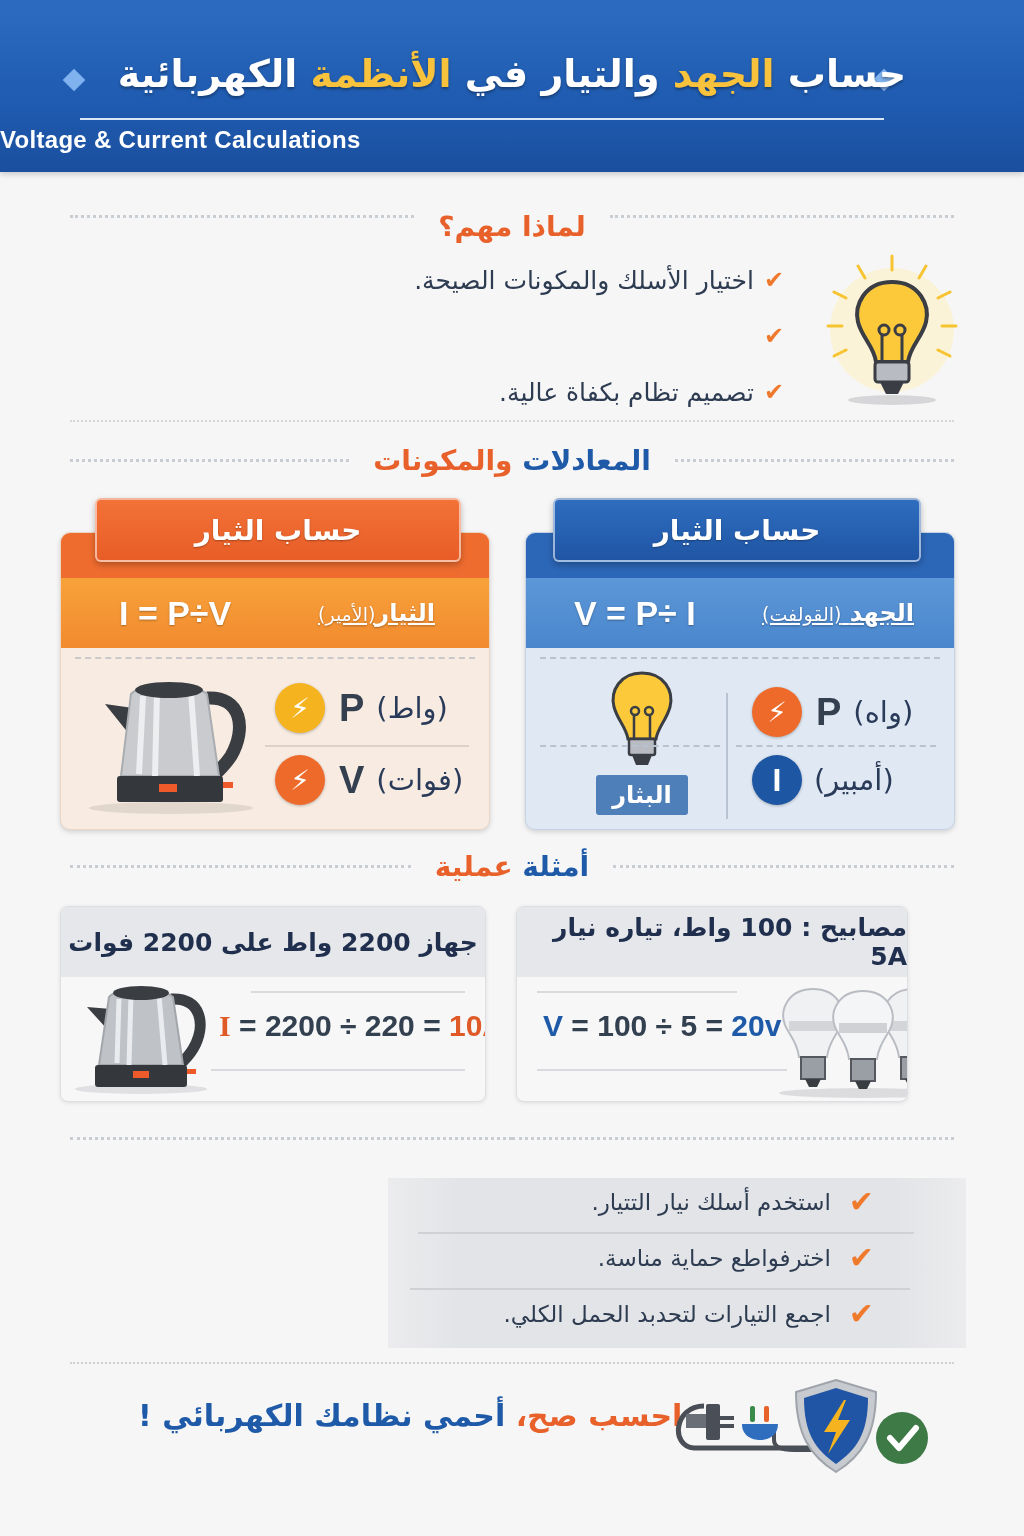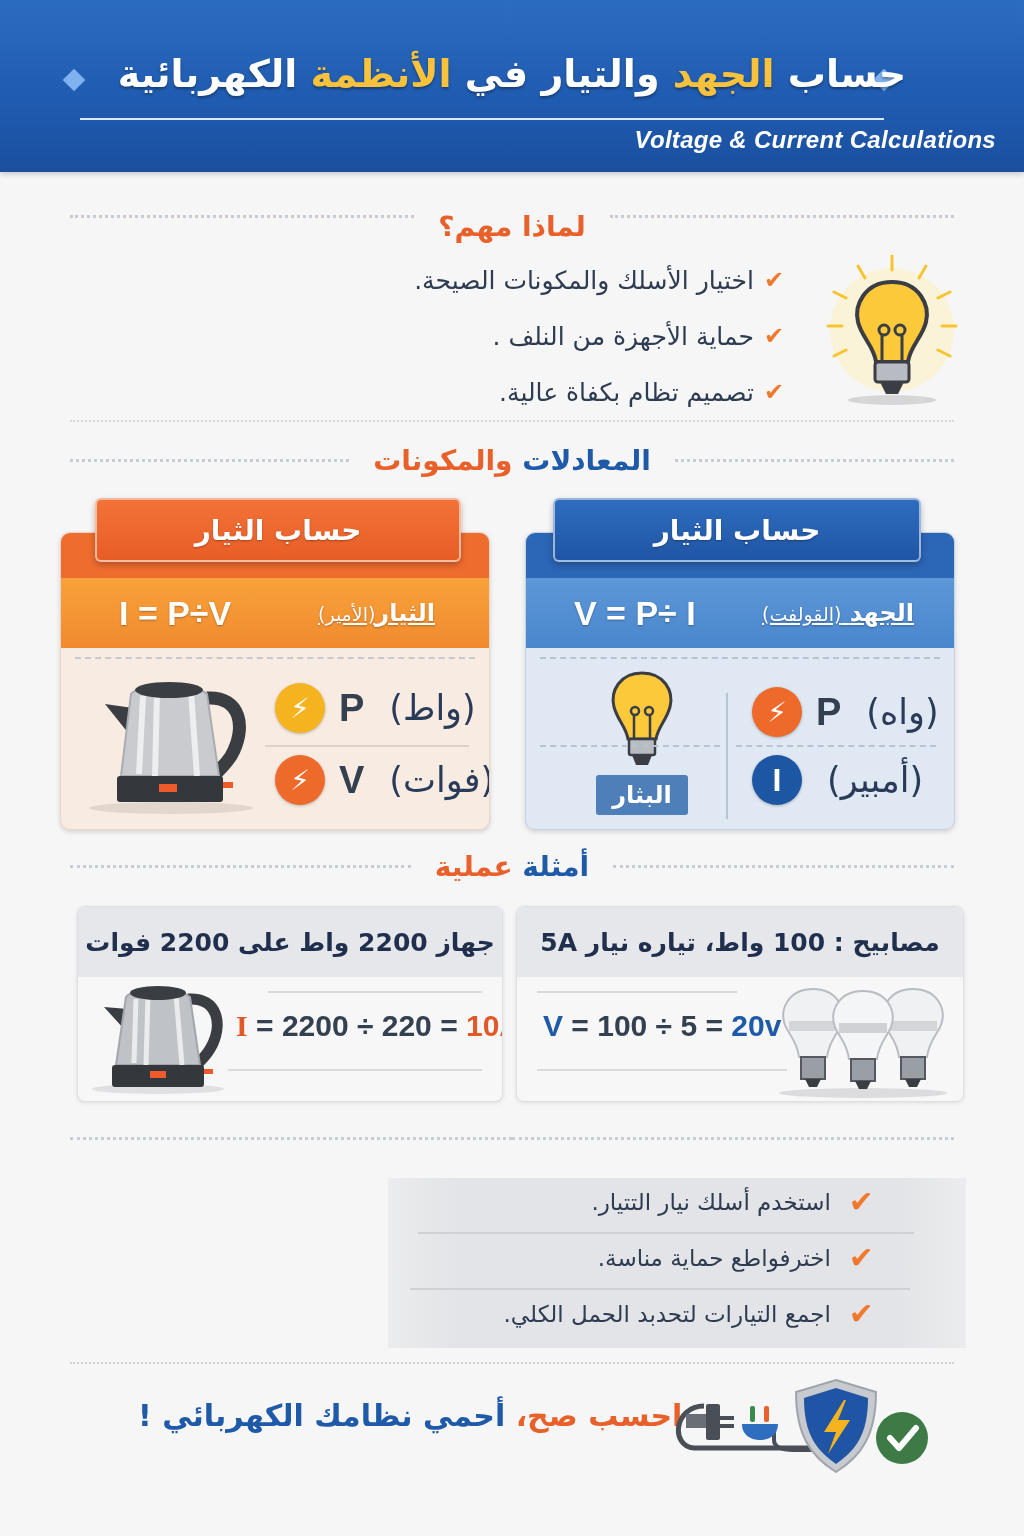--- a/index.html
+++ b/index.html
@@ -23,24 +23,23 @@
   }
   .header-title .hl { color: #f9c23c; }
   .diamond {
     position: absolute; top: 72px; width: 16px; height: 16px; background: #7fb2ee;
     transform: rotate(45deg);
   }
   .header-rule {
     position: absolute; top: 118px; left: 80px; width: 804px; height: 2px; background: #d9e6f7;
   }
   .header-sub {
-    position: absolute; top: 126px; left: 0; width: 996px; text-align: right;
+    position: absolute; top: 126px; left: 0; width: 996px; text-align: left;
     font-family: "Liberation Sans", sans-serif; font-size: 24px; font-weight: bold; color: #ffffff;
     letter-spacing: 0.3px;
-    font-style: italic;
   }
   .section-title {
     position: absolute; left: 70px; width: 884px; height: 40px;
     display: flex; align-items: center; justify-content: center;
   }
   .section-title .dots { flex: 1; border-top: 3px dotted #c8ccd3; height: 0; }
   .section-title .txt {
     direction: rtl; padding: 0 24px; font-size: 28px; font-weight: bold; white-space: nowrap;
   }
   .orange { color: #e8602a; margin-top: 20px; }
@@ -79,21 +78,21 @@
   }
   .card-tab.tab-orange { left: 95px; width: 366px; background: linear-gradient(180deg, #f27237, #e85d27); }
   .card-tab.tab-blue { left: 553px; width: 368px; background: linear-gradient(180deg, #2f6dbf, #1f55a4); }
   .dashline { position: absolute; border-top: 2px dashed #c9c9cc; }
   .var-row { position: absolute; display: flex; align-items: center; direction: ltr; }
   .var-circle {
     width: 50px; height: 50px; border-radius: 50%; display: flex; align-items: center; justify-content: center;
     color: #fff; font-size: 28px; font-weight: bold; box-shadow: 0 1px 3px rgba(0,0,0,0.25);
   }
   .var-sym { font-family: "Liberation Sans", sans-serif; font-size: 38px; font-weight: bold; color: #34404f; margin-left: 14px; }
-  .var-unit { font-size: 35px; color: #2a3b5a; margin-left: 25px; direction: rtl; }
+  .var-unit { font-size: 29px; color: #2a3b5a; margin-left: 12px; direction: rtl; }
 
   .ex-card {
     position: absolute; top: 906px; height: 196px; border-radius: 8px; overflow: hidden;
     background: #f7f7f8; border: 1px solid #dedfe2; box-shadow: 0 1px 4px rgba(0,0,0,0.1);
   }
   .ex-card .ex-head {
     height: 70px; background: #e6e7ea; display: flex; align-items: center; justify-content: center;
     direction: rtl; font-size: 25px; font-weight: bold; color: #1f2f4d;
   }
   .ex-eq { position: absolute; font-family: "Liberation Sans", sans-serif; font-size: 30px; font-weight: bold; color: #33404f; white-space: nowrap; }
@@ -131,21 +130,20 @@
   <div class="txt orange">لماذا مهم؟</div>
   <div class="dots"></div>
 </div>
 <div class="why-list">
   <div class="why-item">
       <span class="check">✔</span>
       <span>اختيار الأسلك والمكونات الصيحة.</span>
     </div>
   <div class="why-item">
       <span class="check">✔</span>
-      <span>حماية الأجهزة من النلف .</span>
     </div>
   <div class="why-item">
       <span class="check">✔</span>
       <span>تصميم تظام بكفاة عالية.</span>
     </div>
 </div>
 <svg class="bulb-big" viewBox="0 0 150 160">
   <ellipse cx="72" cy="80" rx="62" ry="62" fill="#fdf3cf" opacity="0.8"></ellipse>
   <g stroke="#f6c431" stroke-width="3" stroke-linecap="round">
     <line x1="72" y1="6" x2="72" y2="20"></line>
@@ -236,41 +234,41 @@
   </div>
 </div>
 <div class="card-tab tab-blue">حساب الثيار</div>
 
 <div class="section-title" style="top:846px;justify-content:flex-end;">
   <div class="dots"></div>
   <div class="txt"><span class="blue">أمثلة</span> <span class="orange">عملية</span></div>
   <div class="dots"></div>
 </div>
 
-<div class="ex-card" style="left:77px; width:426px;">
+<div class="ex-card" style="left:60px; width:426px;">
   <div class="ex-head">جهاز 2200 واط على 2200 فوات</div>
   <svg style="position:absolute; left:10px; top:70px; width:160px; height:120px;" viewBox="0 0 160 120">
     <ellipse cx="70" cy="112" rx="66" ry="5" fill="#e0e0e2"></ellipse>
     <path d="M16 30 L40 32 L36 52Z" fill="#3a3d42"></path>
     <path d="M100 22 C130 20 136 48 122 72 C116 82 108 88 104 92" fill="none" stroke="#3a3d42" stroke-width="11"></path>
     <path d="M38 20 C46 10 90 10 102 20 L112 88 L28 88Z" fill="#bfc2c7" stroke="#a3a6ab" stroke-width="2"></path>
     <path d="M48 22 L46 86 M60 18 L58 88 M88 18 L94 88" stroke="#e9ebee" stroke-width="5"></path>
     <ellipse cx="70" cy="16" rx="28" ry="7" fill="#3a3d42"></ellipse>
     <rect x="24" y="88" width="92" height="22" rx="3" fill="#34373c"></rect>
     <rect x="62" y="94" width="16" height="7" fill="#ee5a2a"></rect>
     <rect x="116" y="92" width="9" height="5" fill="#ee5a2a"></rect>
   </svg>
   <div class="ex-line" style="left:190px; top:84px; width:214px;"></div>
   <div class="ex-eq" style="left:158px; top:102px;">
     <span style="color:#e05a28; font-family:'Liberation Serif',serif;">I</span><span> = 2200 ÷ 220 = </span><span style="color:#e05a28;">10A</span>
   </div>
   <div class="ex-line" style="left:150px; top:162px; width:254px;"></div>
 </div>
 
-<div class="ex-card" style="left:516px; width:448px;">
+<div class="ex-card" style="left:516px; width:392px;">
   <div class="ex-head">مصابيح : 100  واط، تياره نيار 5A</div>
   <div class="ex-line" style="left:20px; top:84px; width:200px;"></div>
   <div class="ex-eq" style="left:26px; top:102px;">
     <span style="color:#1e5aa8;">V</span><span> = 100 ÷ 5 = </span><span style="color:#1e5aa8;">20v</span>
   </div>
   <div class="ex-line" style="left:20px; top:162px; width:250px;"></div>
   <svg style="position:absolute; left:258px; top:76px; width:176px; height:116px;" viewBox="0 0 176 116">
     <ellipse cx="88" cy="110" rx="84" ry="5" fill="#dcdcde"></ellipse>
     <g>
       <path d="M38 6 C14 6 4 26 10 42 C14 52 22 58 24 74 L52 74 C54 58 62 52 66 42 C72 26 62 6 38 6Z" fill="#f0f1f3" stroke="#b9bcc2" stroke-width="2"></path>

